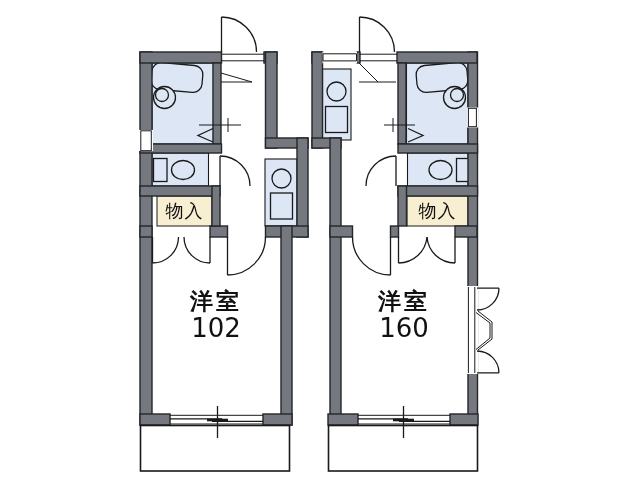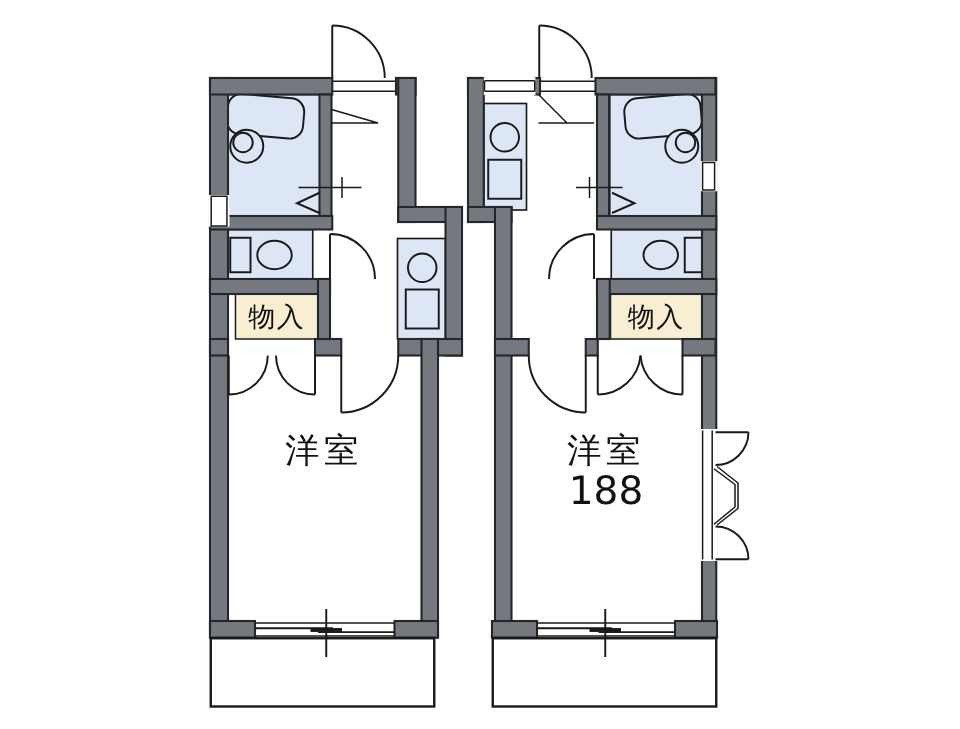--- a/index.html
+++ b/index.html
@@ -9,21 +9,21 @@
   .wall{fill:#75797f;stroke:#23262a;stroke-width:1.4;}
   .aqua{fill:#dce6f5;stroke:#1a1a1a;stroke-width:1.1;}
   .beige{fill:#f8efd2;stroke:#1a1a1a;stroke-width:1;}
   .fx{fill:#dce6f5;stroke:#1a1a1a;stroke-width:1.3;}
   .ln{stroke:#1a1a1a;stroke-width:1.3;fill:none;}
   .tn{stroke:#1a1a1a;stroke-width:1;fill:none;}
   .bd{stroke:#1a1a1a;stroke-width:2.6;fill:none;}
   .wh{fill:#ffffff;stroke:none;}
   .bal{fill:none;stroke:#1a1a1a;stroke-width:1.6;}
   .room-label{position:absolute;width:120px;text-align:center;color:#111;}
-  .room-label .rname{font-size:23px;letter-spacing:3px;line-height:1.1;}
+  .room-label .rname{font-size:23px;letter-spacing:3px;line-height:1.1;font-weight:bold;}
   .room-label .rnum{font-size:26px;line-height:1.15;}
   .closet-label{position:absolute;display:flex;align-items:center;justify-content:center;
                 color:#111;font-size:18px;letter-spacing:1px;}
 </style>
 </head>
 <body>
 
 <div class="canvas">
 <svg width="640" height="486" viewBox="0 0 640 486">
 
@@ -211,21 +211,22 @@
       <path class="ln" d="M403.5,406 V438"></path>
       <path class="bd" d="M393,420 H414"></path>
     </g>
 
     <rect class="bal" x="328.5" y="425.5" width="149" height="45.5"></rect>
   </g>
 </svg>
 
 <div class="room-label" style="left:156px;top:289px;">
   <div class="rname">洋室</div>
+  <div class="rnum">102</div>
 </div>
 <div class="room-label" style="left:344px;top:289px;">
   <div class="rname">洋室</div>
-  <div class="rnum">188</div>
+  <div class="rnum">160</div>
 </div>
 
 <div class="closet-label" style="left:157px;top:198px;width:55px;height:26px;">物入</div>
 <div class="closet-label" style="left:407px;top:198px;width:61px;height:26px;">物入</div>
 </div>
 
 </body></html>

